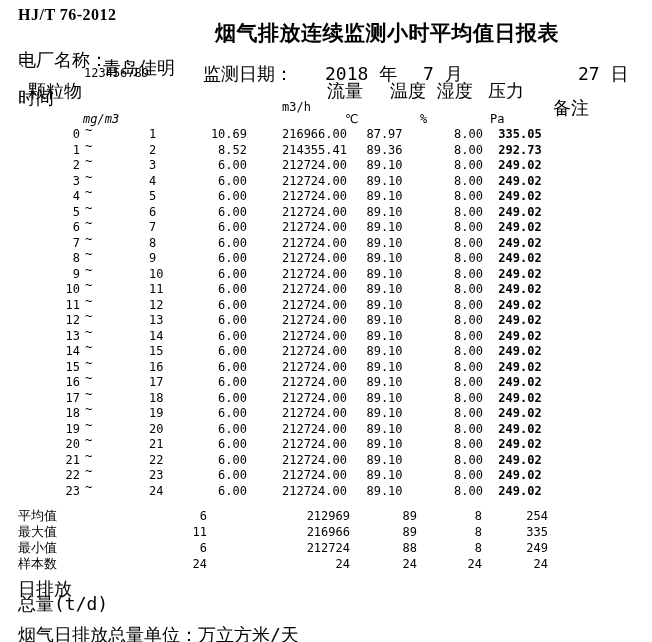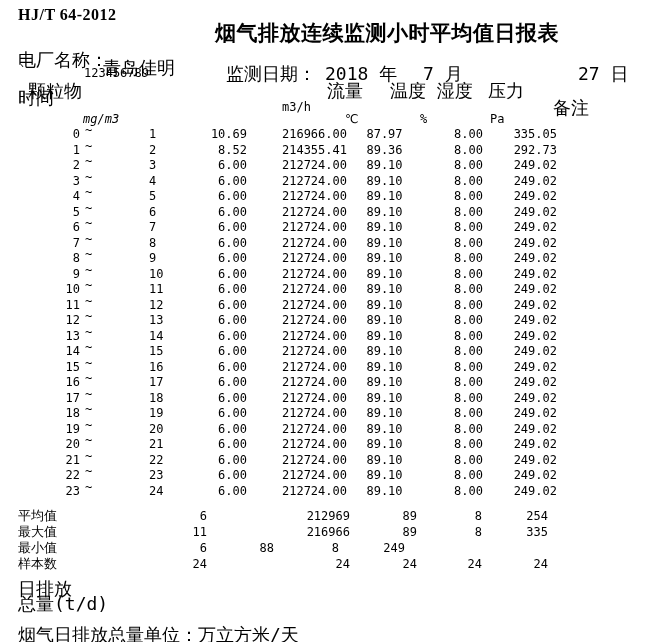--- a/index.html
+++ b/index.html
@@ -31,46 +31,46 @@
   .datatable { position: absolute; top: 127px; left: 0; width: 652px; }
   .trow { display: flex; height: 15.5px; line-height: 15.5px; }
   .c  { display: block; white-space: pre; }
   .c1 { width: 80px;  text-align: right; }
   .c2 { width: 69px;  padding-left: 5px; position: relative; top: -4px; }
   .c3 { width: 40px;  text-align: left; }
   .c4 { width: 58px;  text-align: right; }
   .c5 { width: 100px; text-align: right; }
   .c6 { width: 75px;  text-align: center; }
   .c7 { width: 61px;  text-align: right; }
-  .c8 { width: 74px;  text-align: right; }
+  .c8 { width: 74px;  text-align: center; font-weight: bold; }
   
   .summary { position: absolute; top: 508px; left: 0; width: 652px; }
   .srow { display: flex; height: 16px; line-height: 16px; align-items: flex-end; }
   .sl { width: 100px; padding-left: 18px; text-align: left; font-size: 13px; }
   .s1 { width: 107px; text-align: right; }
   .s2 { width: 143px; text-align: right; }
   .s3 { width: 67px;  text-align: right; }
   .s4 { width: 65px;  text-align: right; }
   .s5 { width: 66px;  text-align: right; }
 </style>
 </head>
 <body>
 
 <div class="page">
 
-  <div class="abs std" style="left:18px; top:6px;">HJ/T 64-2012</div>
+  <div class="abs std" style="left:18px; top:6px;">HJ/T 76-2012</div>
 
   <div class="abs title" style="left:215px; top:19px;">烟气排放连续监测小时平均值日报表</div>
 
   <div class="abs zh" style="left:18px; top:48px;">电厂名称：</div>
   <div class="abs zh" style="left:103px; top:48px;margin-top:8px;">青岛佳明</div>
 
   <div class="abs" style="left:19px; top:64px;">`</div>
   <div class="abs" style="left:84px; top:66px;">123456789</div>
-  <div class="abs zh" style="left:226px; top:62px;">监测日期：</div>
+  <div class="abs zh" style="left:203px; top:62px;">监测日期：</div>
   <div class="abs zh" style="left:325px; top:62px;">2018 年</div>
   <div class="abs zh" style="left:423px; top:62px;">7 月</div>
   <div class="abs zh" style="left:578px; top:62px;">27 日</div>
 
   <div class="abs zh" style="left:28px; top:79px;">颗粒物</div>
   <div class="abs zh" style="left:327px; top:79px;">流量</div>
   <div class="abs zh" style="left:390px; top:79px;">温度 湿度</div>
   <div class="abs zh" style="left:488px; top:79px;">压力</div>
   <div class="abs zh" style="left:18px; top:86px;">时间</div>
   <div class="abs zh" style="left:553px; top:96px;">备注</div>
@@ -337,20 +337,21 @@
     <span class="c sl">最大值</span>
     <span class="c s1">11</span>
     <span class="c s2">216966</span>
     <span class="c s3">89</span>
     <span class="c s4">8</span>
     <span class="c s5">335</span>
   </div>
       <div class="srow">
     <span class="c sl">最小值</span>
     <span class="c s1">6</span>
+    <span class="c s2">212724</span>
     <span class="c s3">88</span>
     <span class="c s4">8</span>
     <span class="c s5">249</span>
   </div>
       <div class="srow">
     <span class="c sl">样本数</span>
     <span class="c s1">24</span>
     <span class="c s2">24</span>
     <span class="c s3">24</span>
     <span class="c s4">24</span>

